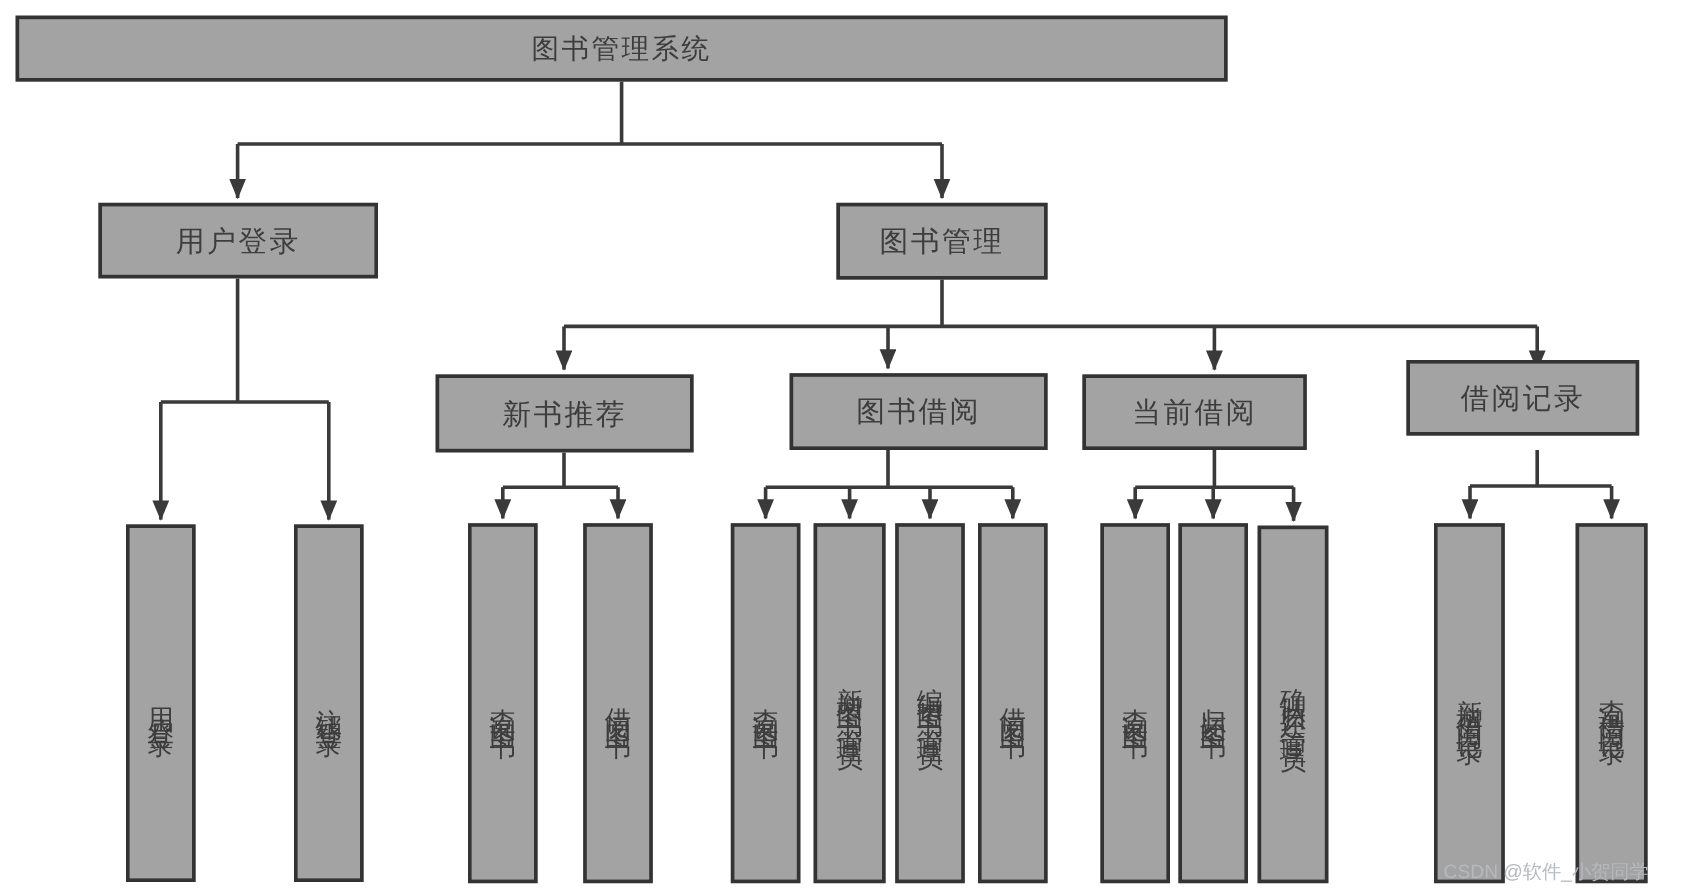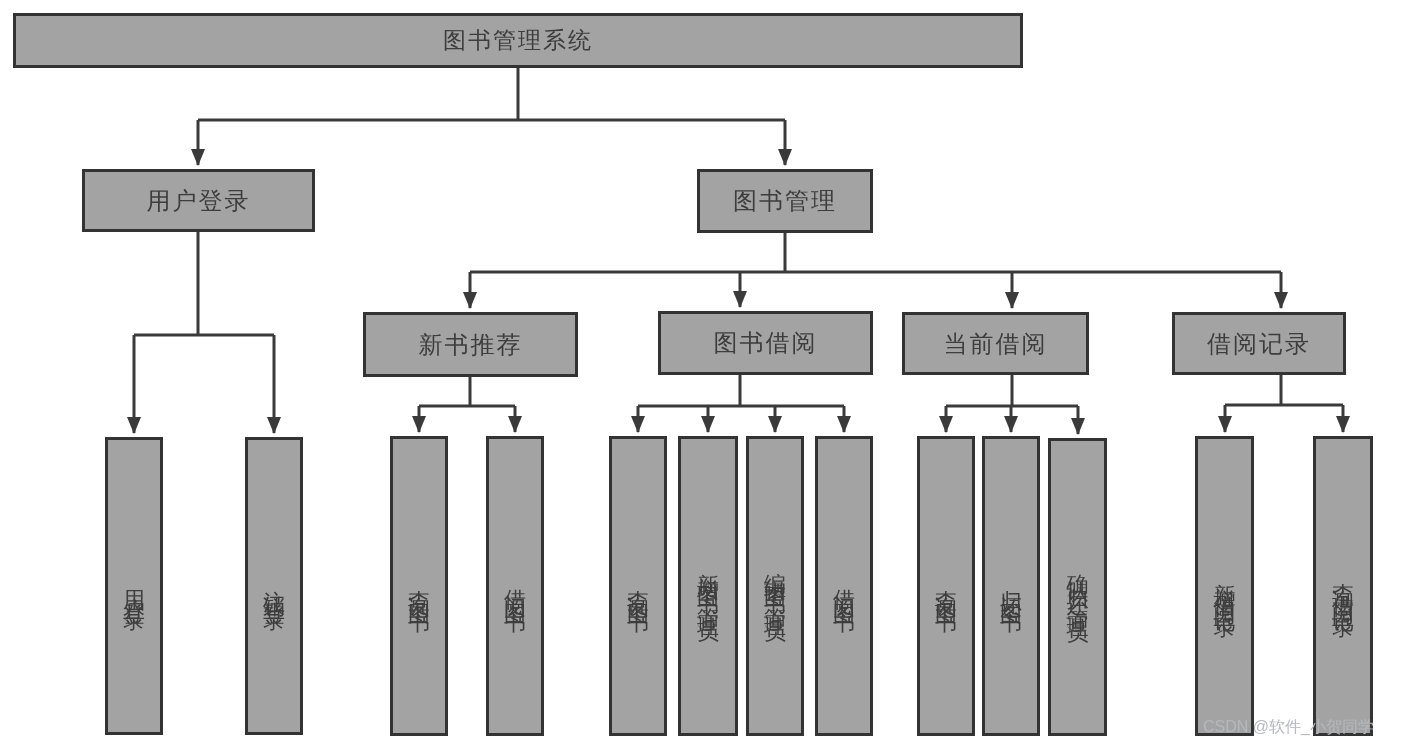--- a/index.html
+++ b/index.html
@@ -114,21 +114,21 @@
   </svg>
 
   <div class="node hnode root" style="left:13px; top:13px; width:1010px; height:55px;">图书管理系统</div>
 
   <div class="node hnode" style="left:82px; top:169px; width:233px; height:63px;">用户登录</div>
   <div class="node hnode" style="left:363px; top:312px; width:215px; height:65px;">新书推荐</div>
 
   <div class="node hnode" style="left:697px; top:169px; width:176px; height:64px;">图书管理</div>
   <div class="node hnode" style="left:632px; top:311px; width:215px; height:64px;margin-left:26px;">图书借阅</div>
   <div class="node hnode" style="left:902px; top:312px; width:187px; height:63px;">当前借阅</div>
-  <div class="node hnode" style="left:1172px; top:312px; width:174px; height:63px;">借阅记录</div>
+  <div class="node hnode" style="left:1172px; top:300px; width:194px; height:63px;">借阅记录</div>
 
   <div class="node vnode" style="left:105px; top:437px; width:58px; height:298px;">
     <span>用户登录</span>
   </div>
   <div class="node vnode" style="left:245px; top:437px; width:58px; height:298px;">
     <span>注销登录</span>
   </div>
 
   <div class="node vnode" style="left:390px; top:436px; width:58px; height:300px;">
     <span>查询图书</span>

